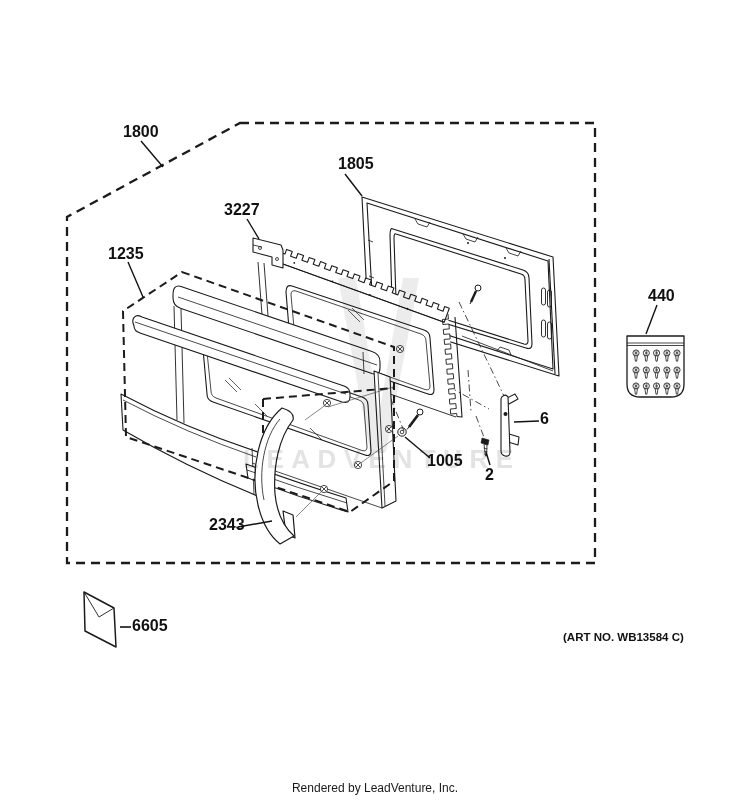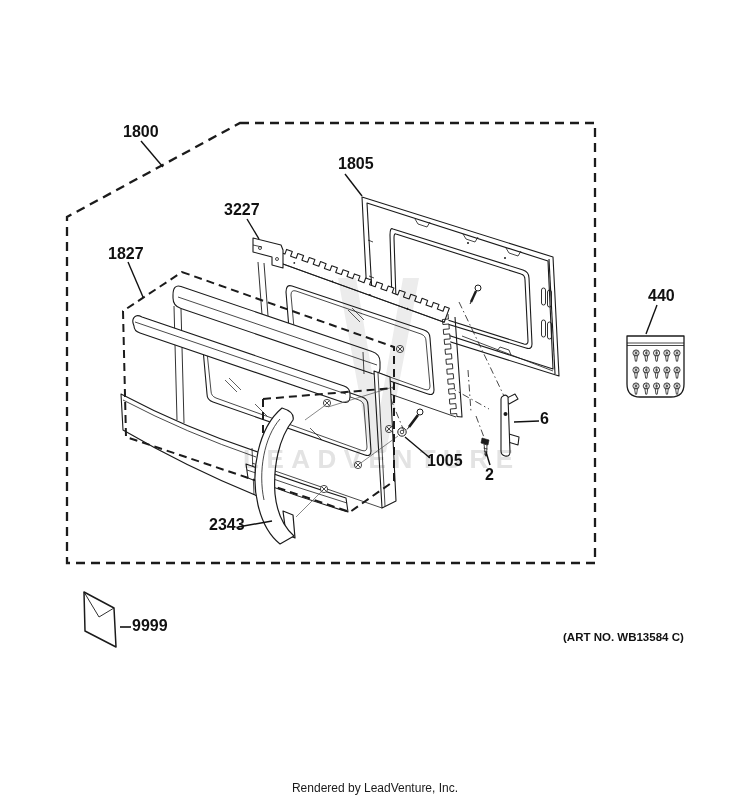--- a/index.html
+++ b/index.html
@@ -229,24 +229,24 @@
 </svg>
 
 <svg class="wm" width="750" height="800" viewBox="0 0 750 800">
   <path class="wm-v" d="M338,278 L370,452 L386,452 L419,278 L403,278 L379,414 L356,278 Z"></path>
   <text class="wm-text" x="243" y="468">LEADVENTURE</text>
 </svg>
 
 <div class="part-label" id="lbl-1800">1800</div>
 <div class="part-label" id="lbl-1805">1805</div>
 <div class="part-label" id="lbl-1804">3227</div>
-<div class="part-label" id="lbl-1827">1827</div>
+<div class="part-label" id="lbl-1827">1235</div>
 <div class="part-label" id="lbl-280">440</div>
 <div class="part-label" id="lbl-6">6</div>
 <div class="part-label" id="lbl-2">2</div>
 <div class="part-label" id="lbl-1005">1005</div>
 <div class="part-label" id="lbl-1801">2343</div>
-<div class="part-label" id="lbl-9999">9999</div>
+<div class="part-label" id="lbl-9999">6605</div>
 
 <div class="art-no">(ART NO. WB13584 C)</div>
 <div class="footer">Rendered by LeadVenture, Inc.</div>
 
 </div>
 
 </body></html>

